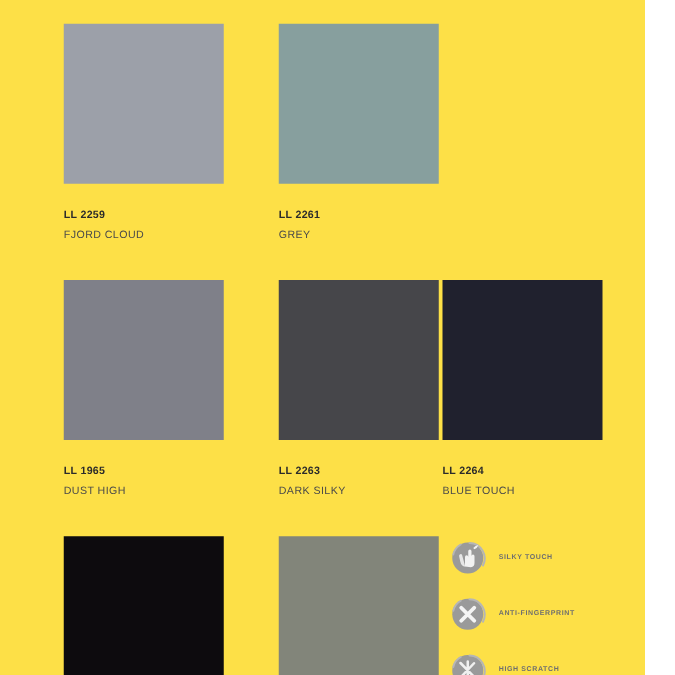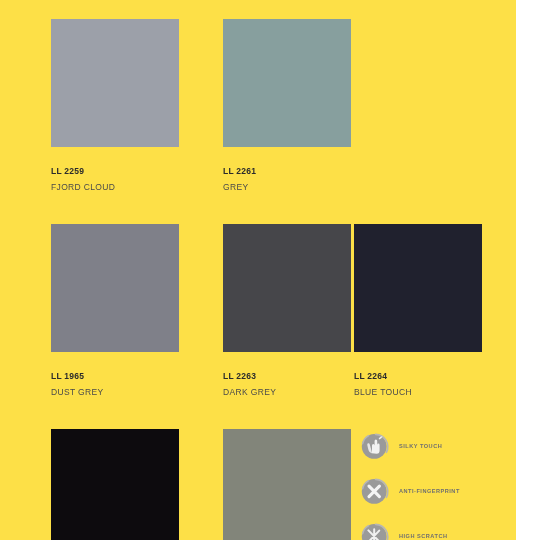--- a/index.html
+++ b/index.html
@@ -133,28 +133,28 @@
           <span class="name">GREY</span>
         </div>
       </div>
     </div>
 
     <div class="row">
       <div class="cell col0">
         <span class="swatch" style="background:#7f8089;"></span>
         <div class="caption">
           <span class="code">LL 1965</span>
-          <span class="name">DUST GREY</span>
+          <span class="name">DUST HIGH</span>
         </div>
       </div>
       <div class="cell col1">
         <span class="swatch" style="background:#46464a;"></span>
         <div class="caption">
           <span class="code">LL 2263</span>
-          <span class="name">DARK GREY</span>
+          <span class="name">DARK SILKY</span>
         </div>
       </div>
       <div class="cell col2">
         <span class="swatch" style="background:#20212e;"></span>
         <div class="caption">
           <span class="code">LL 2264</span>
           <span class="name">BLUE TOUCH</span>
         </div>
       </div>
     </div>

